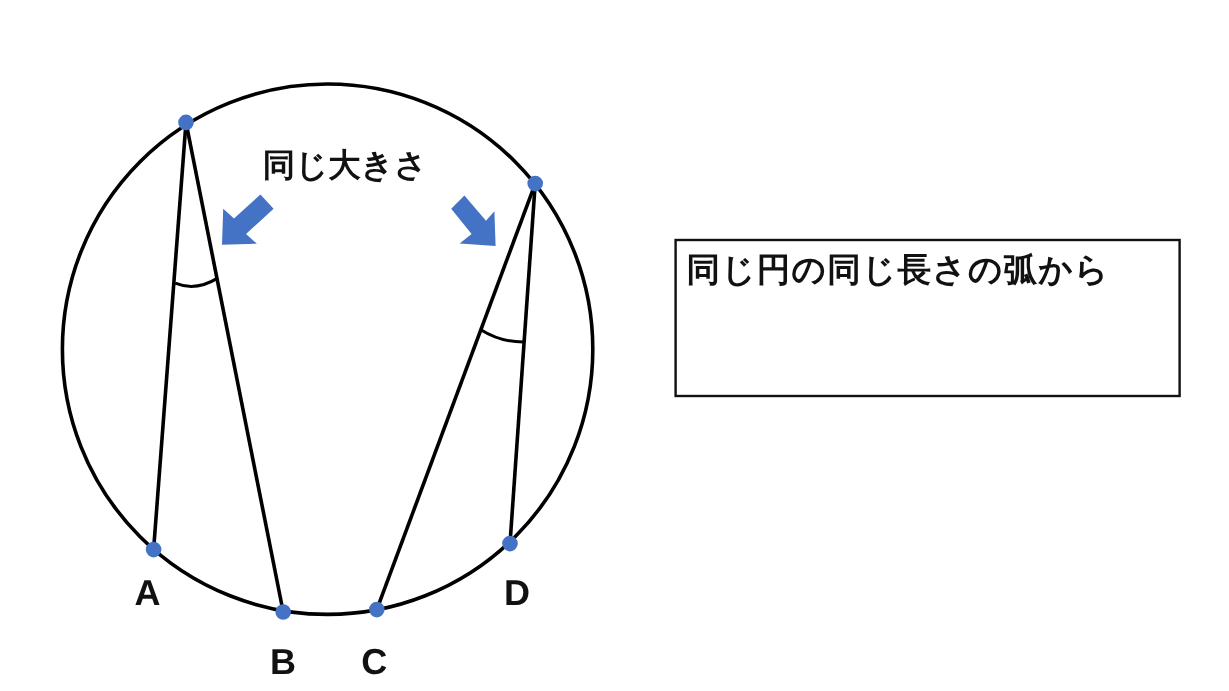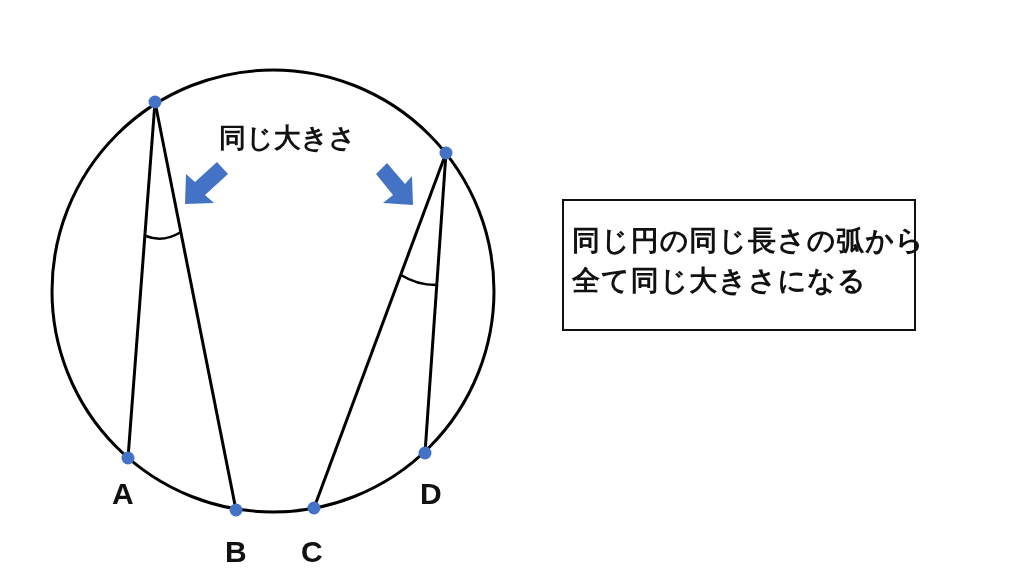--- a/index.html
+++ b/index.html
@@ -1,23 +1,23 @@
 <!DOCTYPE html>
 <html><head>
   <meta charset="utf-8">
   <style>
     html, body { margin: 0; padding: 0; background: #ffffff; }
     body { width: 1024px; height: 576px; position: relative; overflow: hidden;
            font-family: "DejaVu Sans", "Liberation Sans", sans-serif; }
     #diagram { position: absolute; left: 0; top: 0; width: 1024px; height: 576px; }
     .pt-label { font-family: "Liberation Sans", "DejaVu Sans", sans-serif; font-weight: bold; font-size: 30px; fill: #111; }
     .callout { font-family: "DejaVu Sans", sans-serif; font-weight: bold; font-size: 27px; fill: #111; }
-    .note-box { position: absolute; left: 562px; top: 199px; width: 354px; height: 132px;
+    .note-box { position: absolute; left: 562px; top: 199px; width: 422px; height: 132px;
                 border: 2px solid #111; box-sizing: border-box; background: #fff;
-                padding: 20px 0 0 8px; }
+                padding: 4px 0 0 8px; }
     .note-line { font-family: "DejaVu Sans", sans-serif; font-weight: bold; font-size: 28px;
                  line-height: 40px; color: #111; white-space: nowrap; letter-spacing: 1px; }
   </style>
 </head>
 <body>
 
 <svg id="diagram" viewBox="0 0 1024 576" xmlns="http://www.w3.org/2000/svg">
 
   <circle cx="273" cy="291" r="221" fill="none" stroke="#000" stroke-width="3"></circle>
 
@@ -47,14 +47,13 @@
   <circle cx="425" cy="453" r="6.5" fill="#4472C4"></circle>
 
   <text class="pt-label" x="112" y="504">A</text>
   <text class="pt-label" x="225" y="562">B</text>
   <text class="pt-label" x="301" y="562">C</text>
   <text class="pt-label" x="420" y="504">D</text>
 </svg>
 
 <div class="note-box">
   <div class="note-line">同じ円の同じ長さの弧から</div>
-  <div class="note-line">全て同じ大きさになる</div>
 </div>
 
 </body></html>

